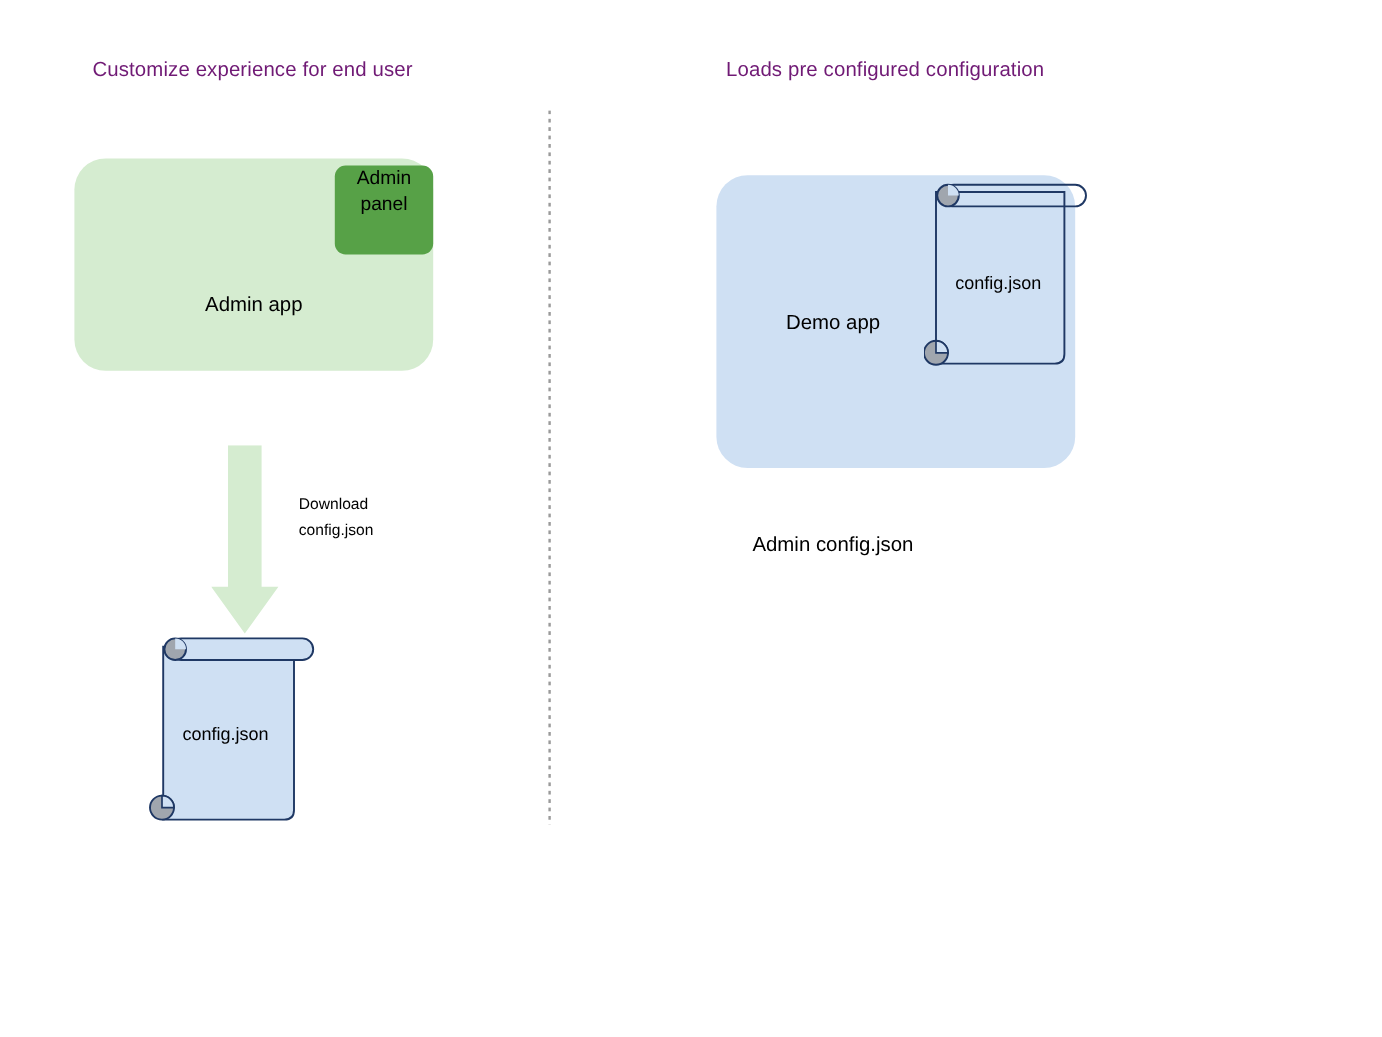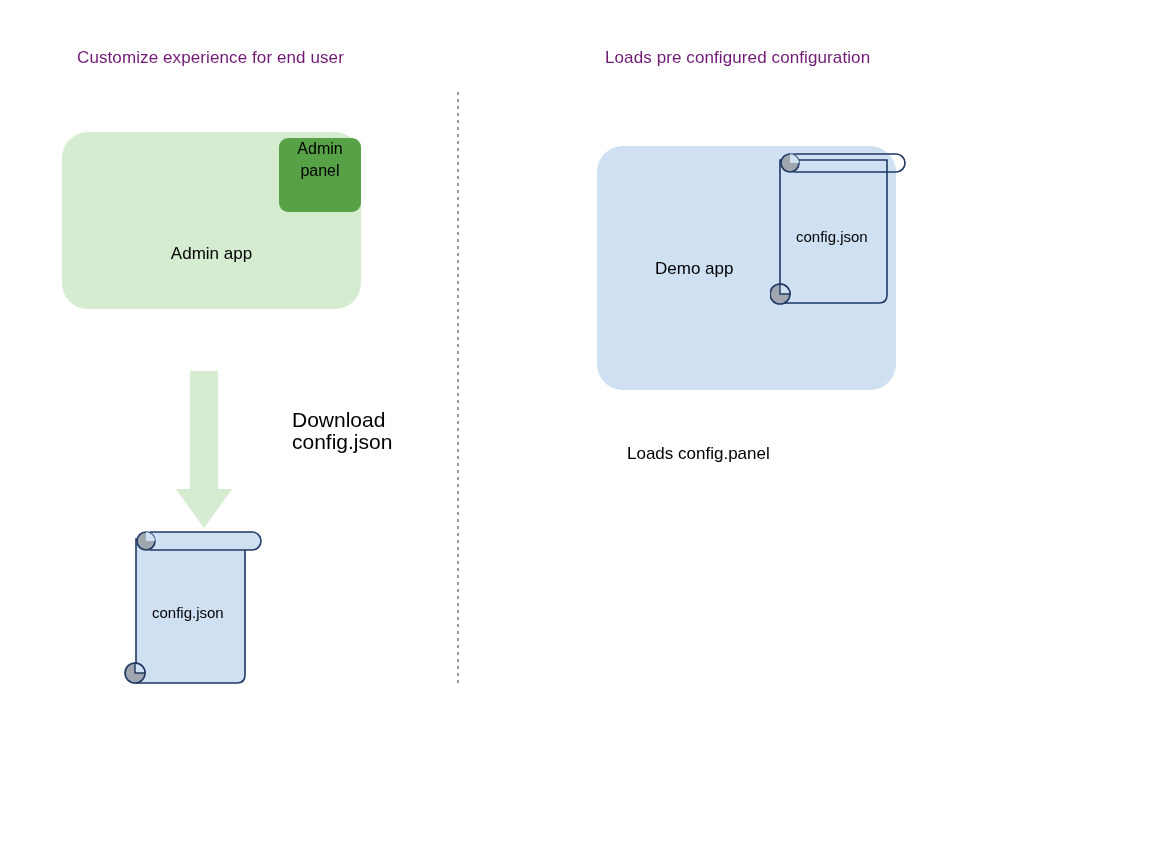--- a/index.html
+++ b/index.html
@@ -80,25 +80,24 @@
 
   
   #download-arrow {
     left: 176px; top: 371px;
     width: 58px; height: 158px;
   }
 
   
   #download-caption {
     left: 249px; top: 409px;
-    font-size: 21px;
+    font-size: 13px;
     line-height: 22px;
     color: #000;
     white-space: pre-line;
-    margin-left: 43px;
   }
 
   
   .scroll-doc { }
   #config-scroll-left  { left: 118px; top: 525px; width: 150px; height: 168px; }
   #config-scroll-right { left: 770px; top: 148px; width: 145px; height: 165px; }
 
   .scroll-label {
     position: absolute;
     font-size: 15px;
@@ -187,15 +186,15 @@
 
       <circle cx="20" cy="15" r="9" fill="#a0a6ae" stroke="#1f3864" stroke-width="1.6"></circle>
       <path d="M20,15 L29,15 A9,9 0 0,0 20,6 Z" fill="#cfe0f3" stroke="none"></path>
 
       <circle cx="10" cy="146" r="10" fill="#a0a6ae" stroke="#1f3864" stroke-width="1.6"></circle>
       <path d="M10,146 L20,146 A10,10 0 0,0 10,136 Z" fill="#cfe0f3" stroke="#1f3864" stroke-width="1.4"></path>
     </svg>
     <div class="scroll-label">config.json</div>
   </div>
 
-  <div class="abs" id="loads-caption">Loads config.panel</div>
+  <div class="abs" id="loads-caption">Admin config.json</div>
 
 </div>
 
 </body></html>

